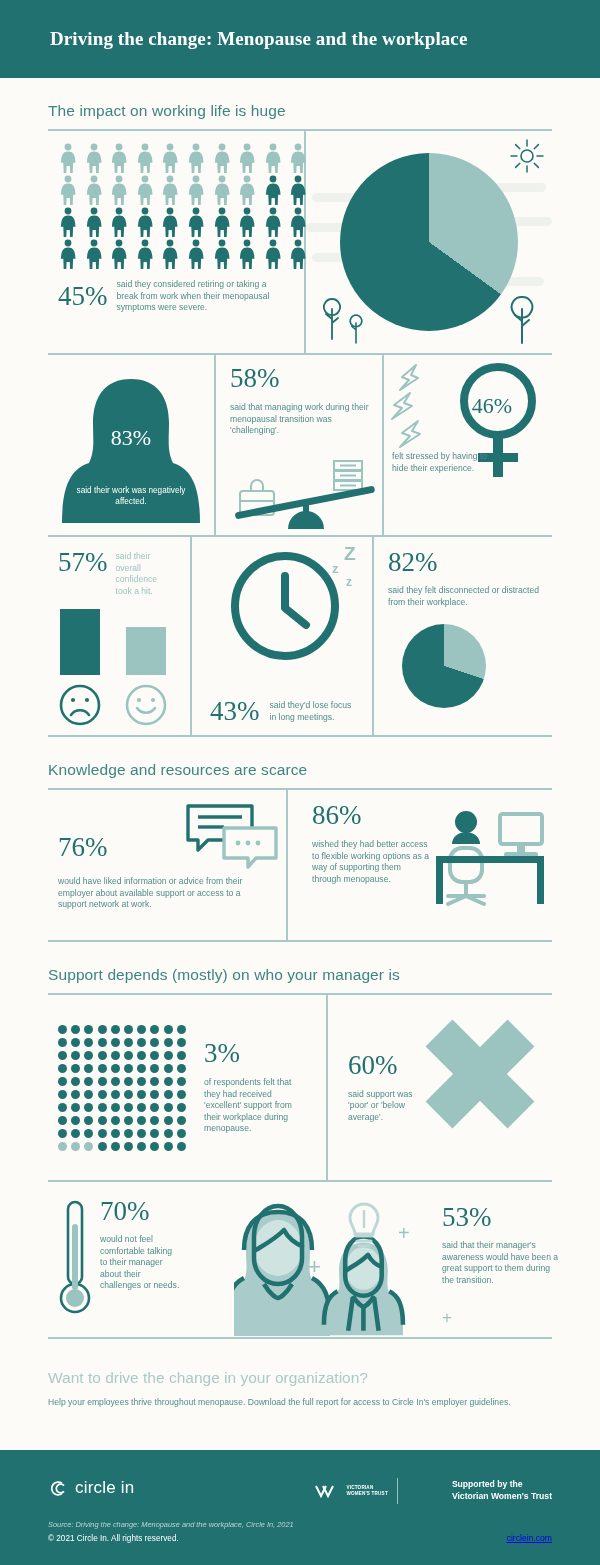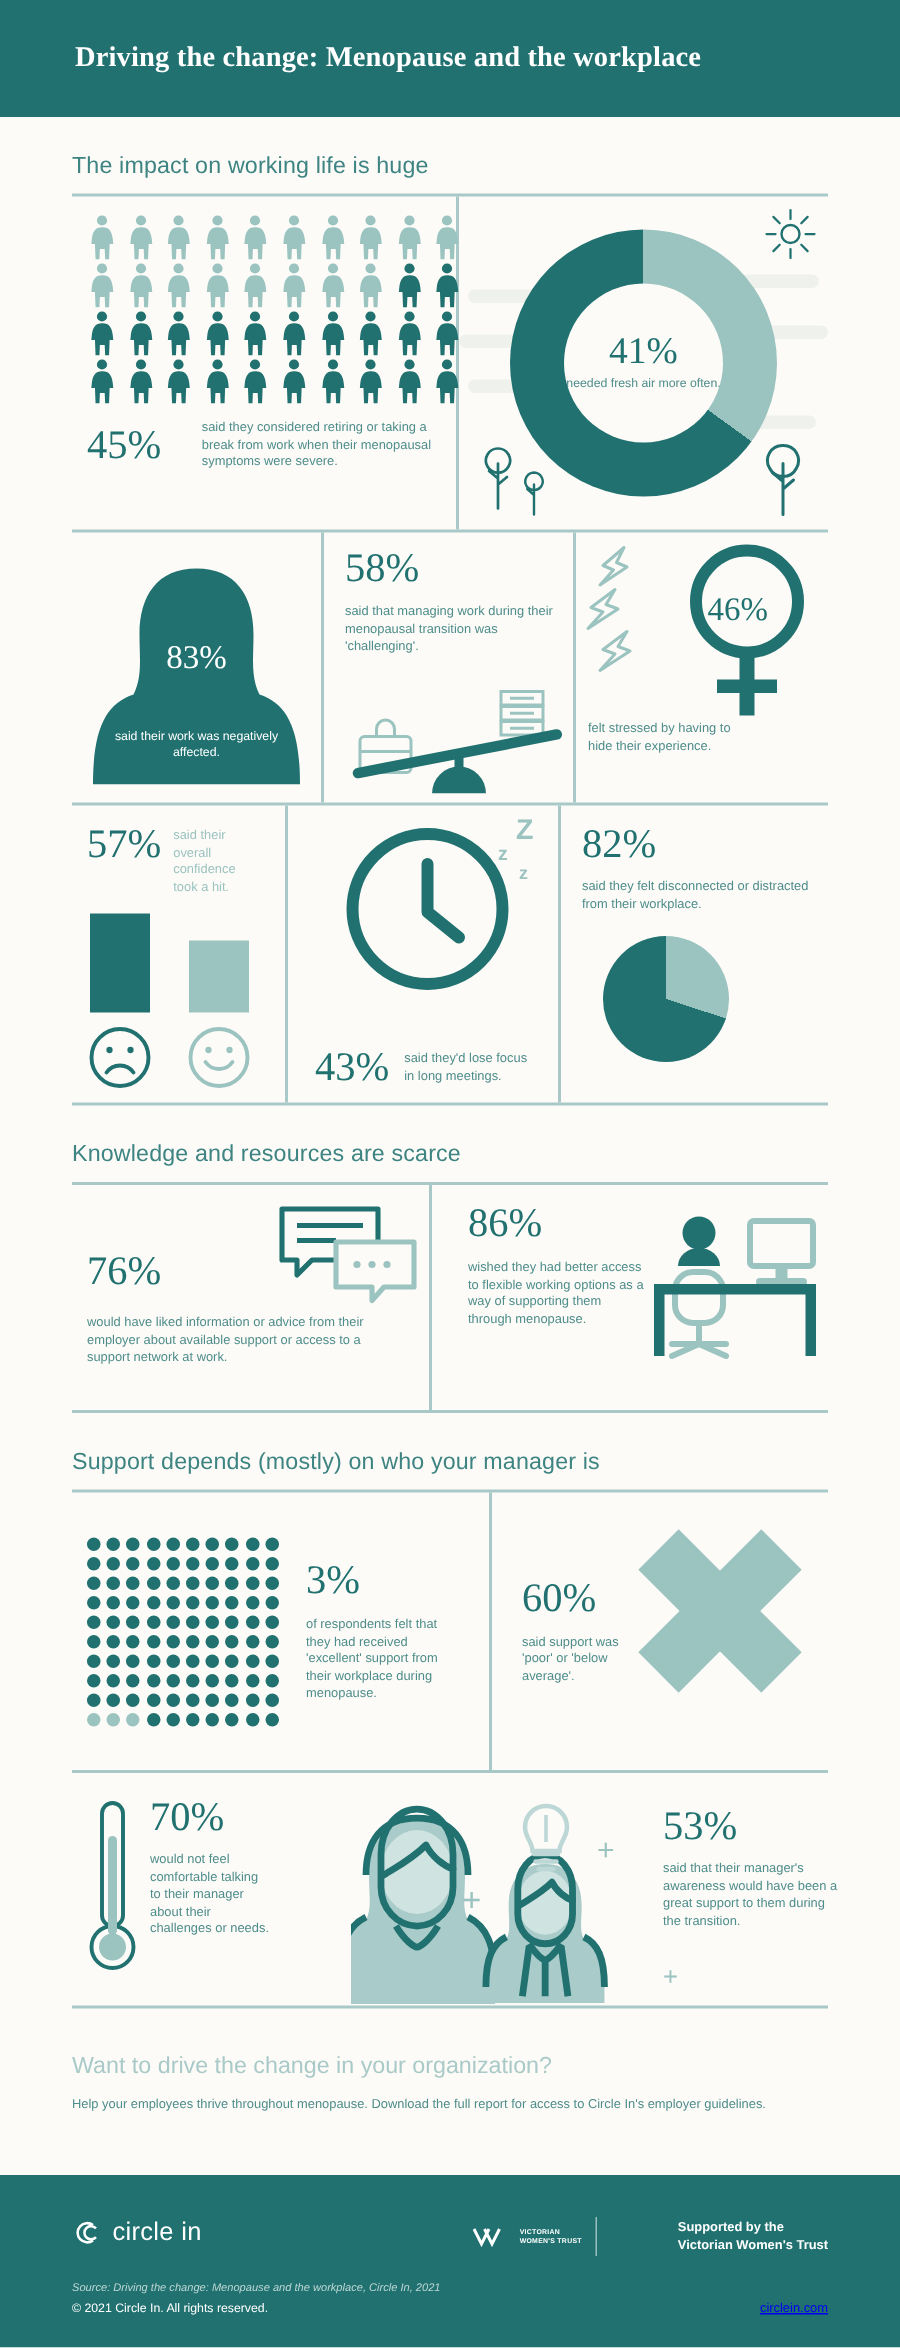--- a/index.html
+++ b/index.html
@@ -46,21 +46,21 @@
   .cap.pale{ color:var(--light); }
 
   
   .picto{ display:grid; grid-template-columns:repeat(10,1fr); gap:2px 4px; width:252px; }
   .person{ width:20px; height:30px; }
 
   
   .r1{ height:222px; }
   .r1-left{ width:256px; }
   .r1-right{ flex:1; display:flex; align-items:center; justify-content:center; position:relative; }
-  .pct45{ display:flex; align-items:center; gap:27px; margin-top:10px; }
+  .pct45{ display:flex; align-items:center; gap:9px; margin-top:10px; }
   .pct45 .big{ font-size:27px; }
 
   .donut-wrap{ position:relative; width:178px; height:178px; }
   .donut{
     width:178px; height:178px; border-radius:50%;
     background:conic-gradient(from 0deg, var(--light) 0deg 126deg, var(--dark) 126deg 360deg);
   }
   .donut-hole{
     position:absolute; left:50%; top:50%; transform:translate(-50%,-50%);
     width:106px; height:106px; border-radius:50%; background:var(--bg);
@@ -310,24 +310,20 @@
   <div class="cell r1-right">
     <div class="speedline" style="left:6px;  top:62px;  width:76px;"></div>
     <div class="speedline" style="left:0px;  top:92px;  width:96px;"></div>
     <div class="speedline" style="left:6px;  top:122px; width:82px;"></div>
     <div class="speedline" style="right:6px; top:52px;  width:70px;"></div>
     <div class="speedline" style="right:0px; top:86px;  width:88px;"></div>
     <div class="speedline" style="right:8px; top:146px; width:74px;"></div>
 
     <div class="donut-wrap">
       <div class="donut"></div>
-      <div class="donut-hole">
-        <div class="big">41%</div>
-        <div class="cap">needed fresh air more often.</div>
-      </div>
     </div>
 
     <svg style="position:absolute;right:8px;top:8px" width="34" height="34" viewBox="0 0 34 34">
       <circle cx="17" cy="17" r="6" fill="none" stroke="#207170" stroke-width="1.6"></circle>
       <g stroke="#207170" stroke-width="1.5" stroke-linecap="round">
         <line x1="17" y1="1" x2="17" y2="7"></line>
           <line x1="17" y1="27" x2="17" y2="33"></line>
         <line x1="1" y1="17" x2="7" y2="17"></line>
           <line x1="27" y1="17" x2="33" y2="17"></line>
         <line x1="5.6" y1="5.6" x2="9.8" y2="9.8"></line>
@@ -393,21 +389,21 @@
         <path d="M20 30 L4 42 l8 3 l-10 11 l20 -13 l-8 -3 z"></path>
         <path d="M28 58 L12 70 l8 3 l-10 11 l20 -13 l-8 -3 z"></path>
       </g>
     </svg>
     <svg style="position:absolute;right:6px;top:6px" width="96" height="120" viewBox="0 0 96 120">
       <circle cx="48" cy="40" r="34" fill="none" stroke="#207170" stroke-width="8"></circle>
       <rect x="43" y="74" width="10" height="42" fill="#207170"></rect>
       <rect x="28" y="92" width="40" height="9" fill="#207170"></rect>
     </svg>
     <div style="position:absolute;right:40px;top:38px;font-family:'Liberation Serif',serif;color:#207170;font-size:22px">46%</div>
-    <div class="cap" style="position:absolute;left:8px;top:125px;width:96px">felt stressed by having to hide their experience.</div>
+    <div class="cap" style="position:absolute;left:8px;top:96px;width:96px">felt stressed by having to hide their experience.</div>
   </div>
 </div>
 
 <div class="rule"></div>
 
 <div class="grid r3">
   <div class="cell c1">
     <div style="display:flex;gap:8px;align-items:flex-start">
       <div class="big" style="font-size:27px">57%</div>
       <div class="cap pale" style="width:56px;padding-top:2px">said their overall confidence took a hit.</div>

